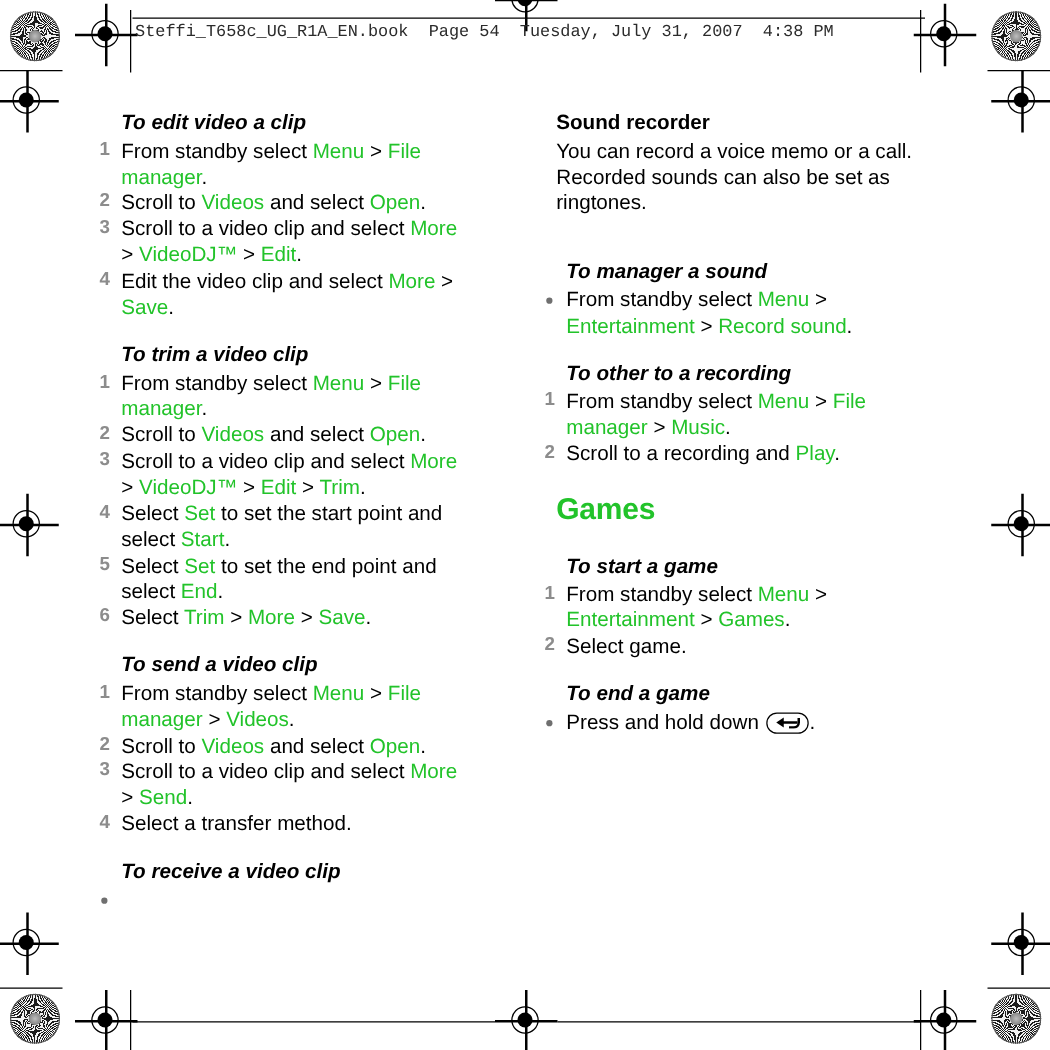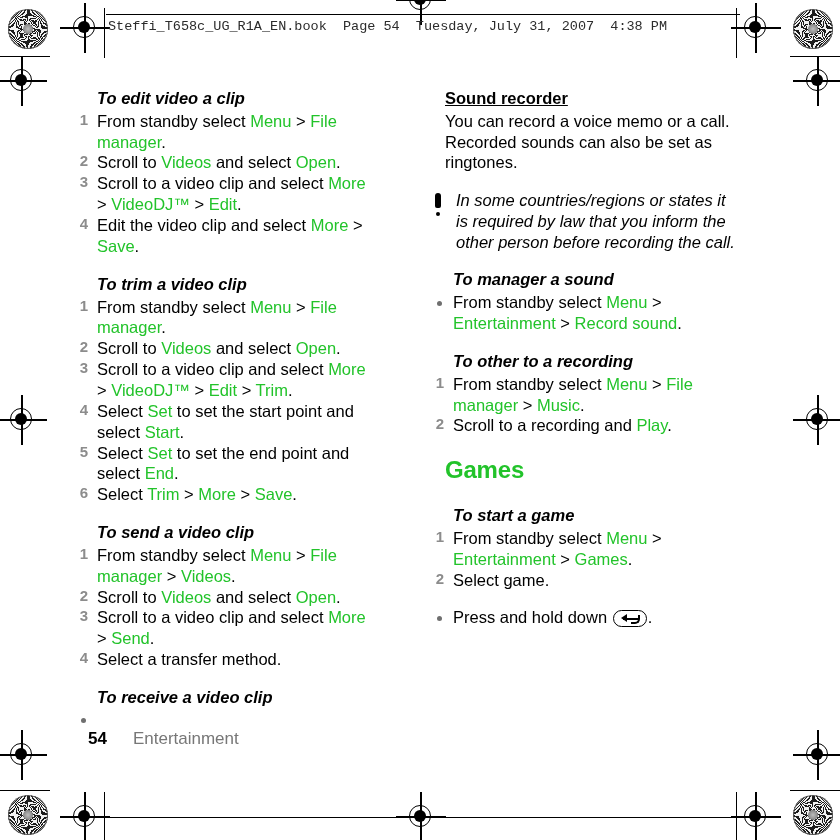--- a/index.html
+++ b/index.html
@@ -268,30 +268,23 @@
       <div class="blockgap" style="height: 17px;"></div>
       <div>
         <h3 class="sub">To receive a video clip</h3>
         <ul class="steps">
           <li><span class="bullet"></span></li>
         </ul>
       </div>
     </div>
 
   <div class="col col-right" id="right-col">
-      <h3 class="sub" style="font-style: normal; padding-left: 17px; text-decoration: underline;">Sound recorder</h3>
+      <h3 class="sub" style="font-style: normal; padding-left: 17px;">Sound recorder</h3>
       <p class="body">You can record a voice memo or a call. Recorded sounds can also be set as ringtones.</p>
       <div class="blockgap" style="height: 17px;"></div>
-      <div class="notebox">
-        <span class="excl">
-          <span class="bar"></span>
-          <span class="pt"></span>
-        </span>
-        <p class="note">In some countries/regions or states it is required by law that you inform the other person before recording the call.</p>
-      </div>
       <div class="blockgap" style="height: 17px;"></div>
       <div>
         <h3 class="sub">To manager a sound</h3>
         <ul class="steps">
           <li><span class="bullet"></span><span>From standby select </span><span class="ui">Menu</span><span> &gt; </span><span class="ui">Entertainment</span><span> &gt; </span><span class="ui">Record sound</span><span>.</span></li>
         </ul>
       </div>
       <div class="blockgap" style="height: 17px;"></div>
       <div>
         <h3 class="sub">To other to a recording</h3>
@@ -305,23 +298,21 @@
       <div class="blockgap" style="height: 17px;"></div>
       <div>
         <h3 class="sub">To start a game</h3>
         <ol class="steps">
           <li><span class="num">1</span><span>From standby select </span><span class="ui">Menu</span><span> &gt; </span><span class="ui">Entertainment</span><span> &gt; </span><span class="ui">Games</span><span>.</span></li>
           <li><span class="num">2</span><span>Select game.</span></li>
         </ol>
       </div>
       <div class="blockgap" style="height: 17px;"></div>
       <div>
+        <h3 class="sub">To end a game</h3>
         <ul class="steps">
           <li><span class="bullet"></span><span>Press and hold down </span><span class="keycap"><span class="arrowline"></span><span class="arrowhook"></span><span class="arrowhead"></span></span><span>.</span></li>
         </ul>
       </div>
     </div>
 
-  <div class="footer">
-    <span class="pgnum">54</span><span class="pgsec">Entertainment</span>
-  </div>
 
 </div>
 
 </body></html>

